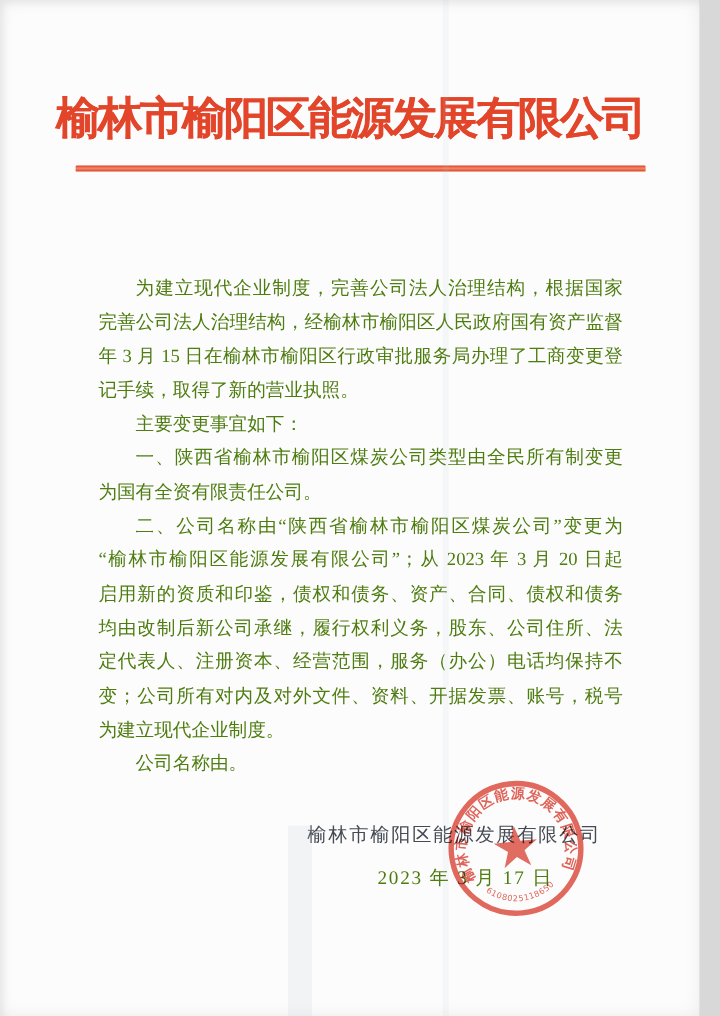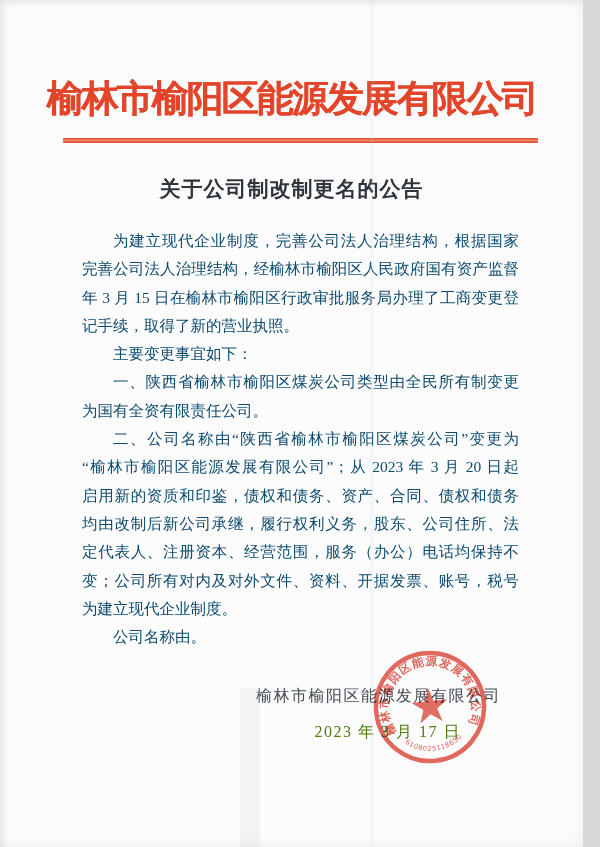--- a/index.html
+++ b/index.html
@@ -26,21 +26,21 @@
   }
   .doc-title{
     position:absolute;top:175px;left:0;width:100%;
     text-align:center;
     font-size:21px;font-weight:bold;letter-spacing:1px;
     color:#30353c;
   }
   .body-text{
     position:absolute;top:227px;left:82px;width:437px;
     font-size:15.5px;line-height:28.3px;
-    color:#0c4a6e;
+    color:#4d7c0f;
   }
   .line{text-align:justify;text-align-last:left;}
   .line.j{text-align-last:justify;}
   .line.ind{text-indent:2em;}
   .sig-company{
     position:absolute;top:686px;left:0;right:82px;
     text-align:right;
     font-size:16px;color:#454b55;letter-spacing:1.5px;
   }
   .sig-date{
@@ -64,21 +64,20 @@
 </style>
 </head>
 <body>
 
 <div class="page">
 
   <div class="letterhead">榆林市榆阳区能源发展有限公司</div>
 
   <div class="rule"></div>
 
-  <div class="doc-title">关于公司制改制更名的公告</div>
 
   <div class="body-text">
     <div class="line ind j">为建立现代企业制度，完善公司法人治理结构，根据国家</div>
     <div class="line j">完善公司法人治理结构，经榆林市榆阳区人民政府国有资产监督</div>
     <div class="line j">年 3 月 15 日在榆林市榆阳区行政审批服务局办理了工商变更登</div>
     <div class="line">记手续，取得了新的营业执照。</div>
     <div class="line ind">主要变更事宜如下：</div>
     <div class="line ind j">一、陕西省榆林市榆阳区煤炭公司类型由全民所有制变更</div>
     <div class="line">为国有全资有限责任公司。</div>
     <div class="line ind j">二、公司名称由“陕西省榆林市榆阳区煤炭公司”变更为</div>

